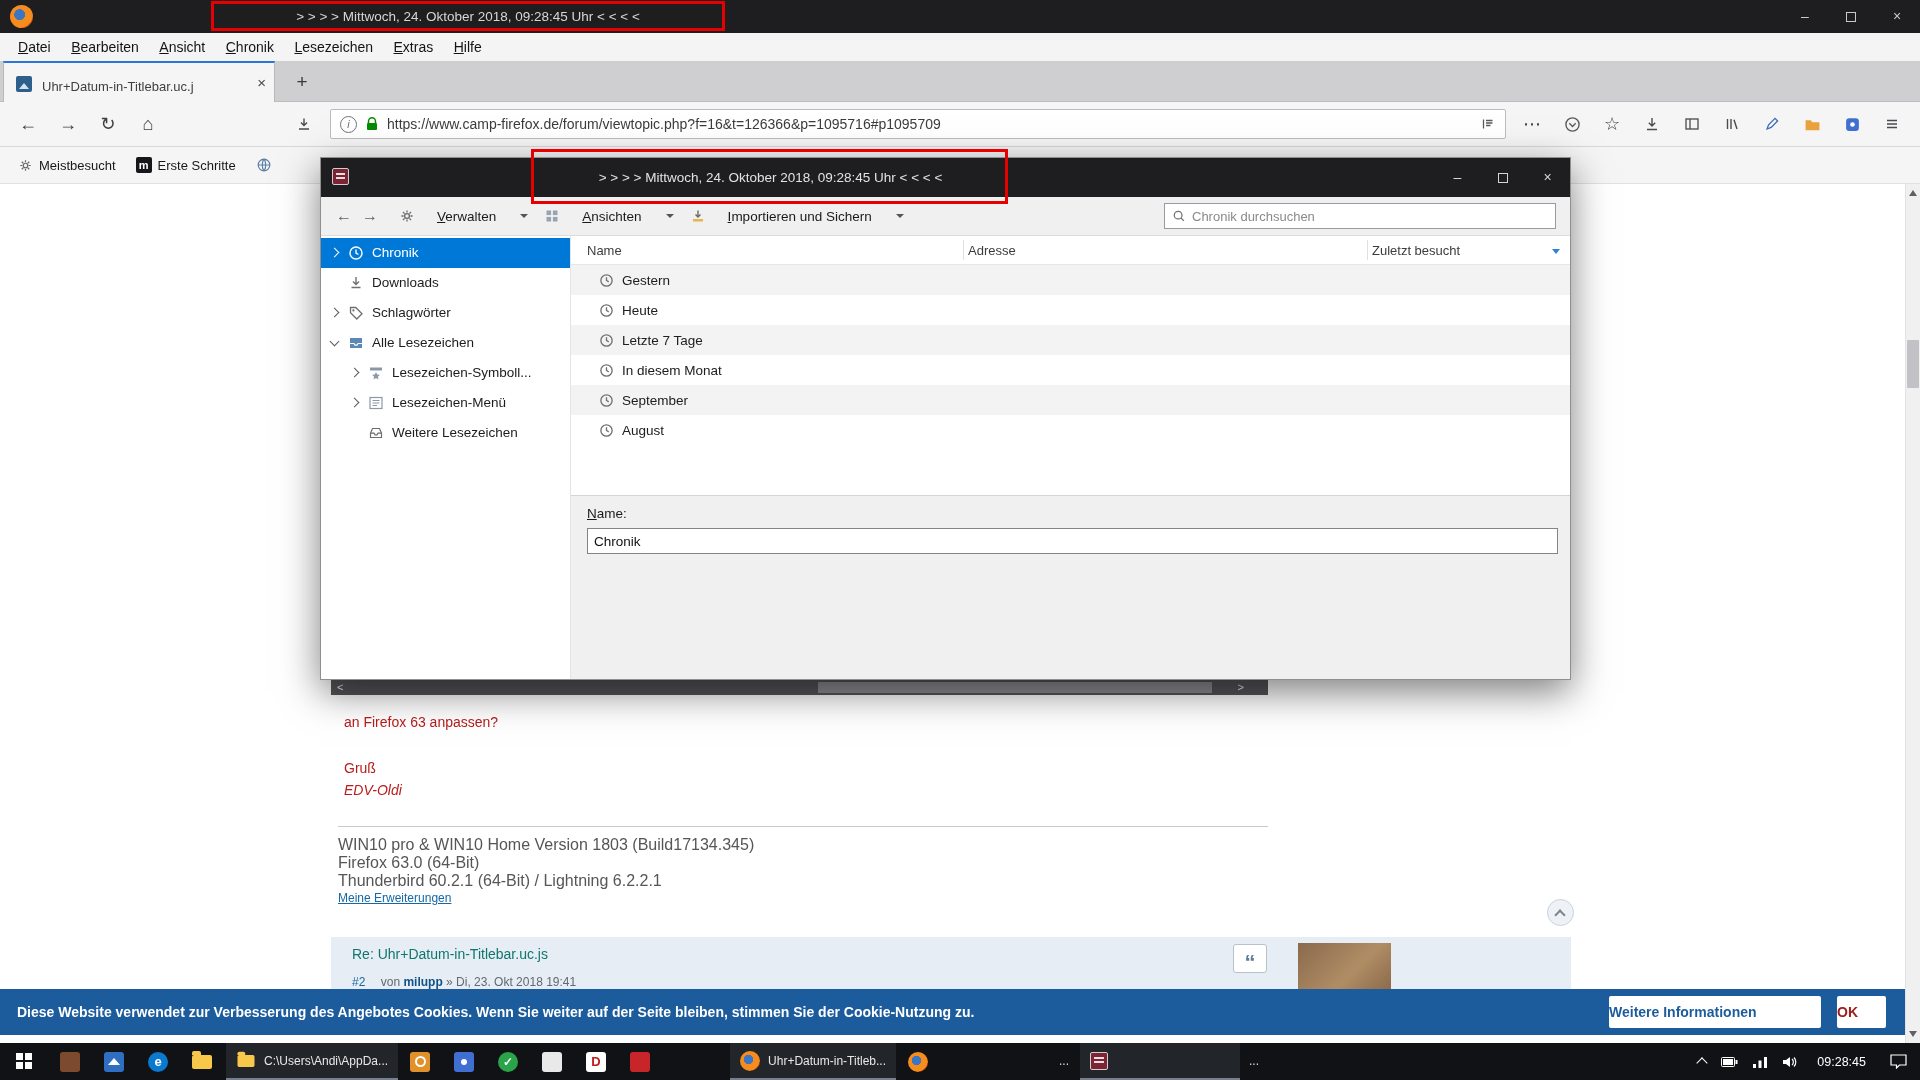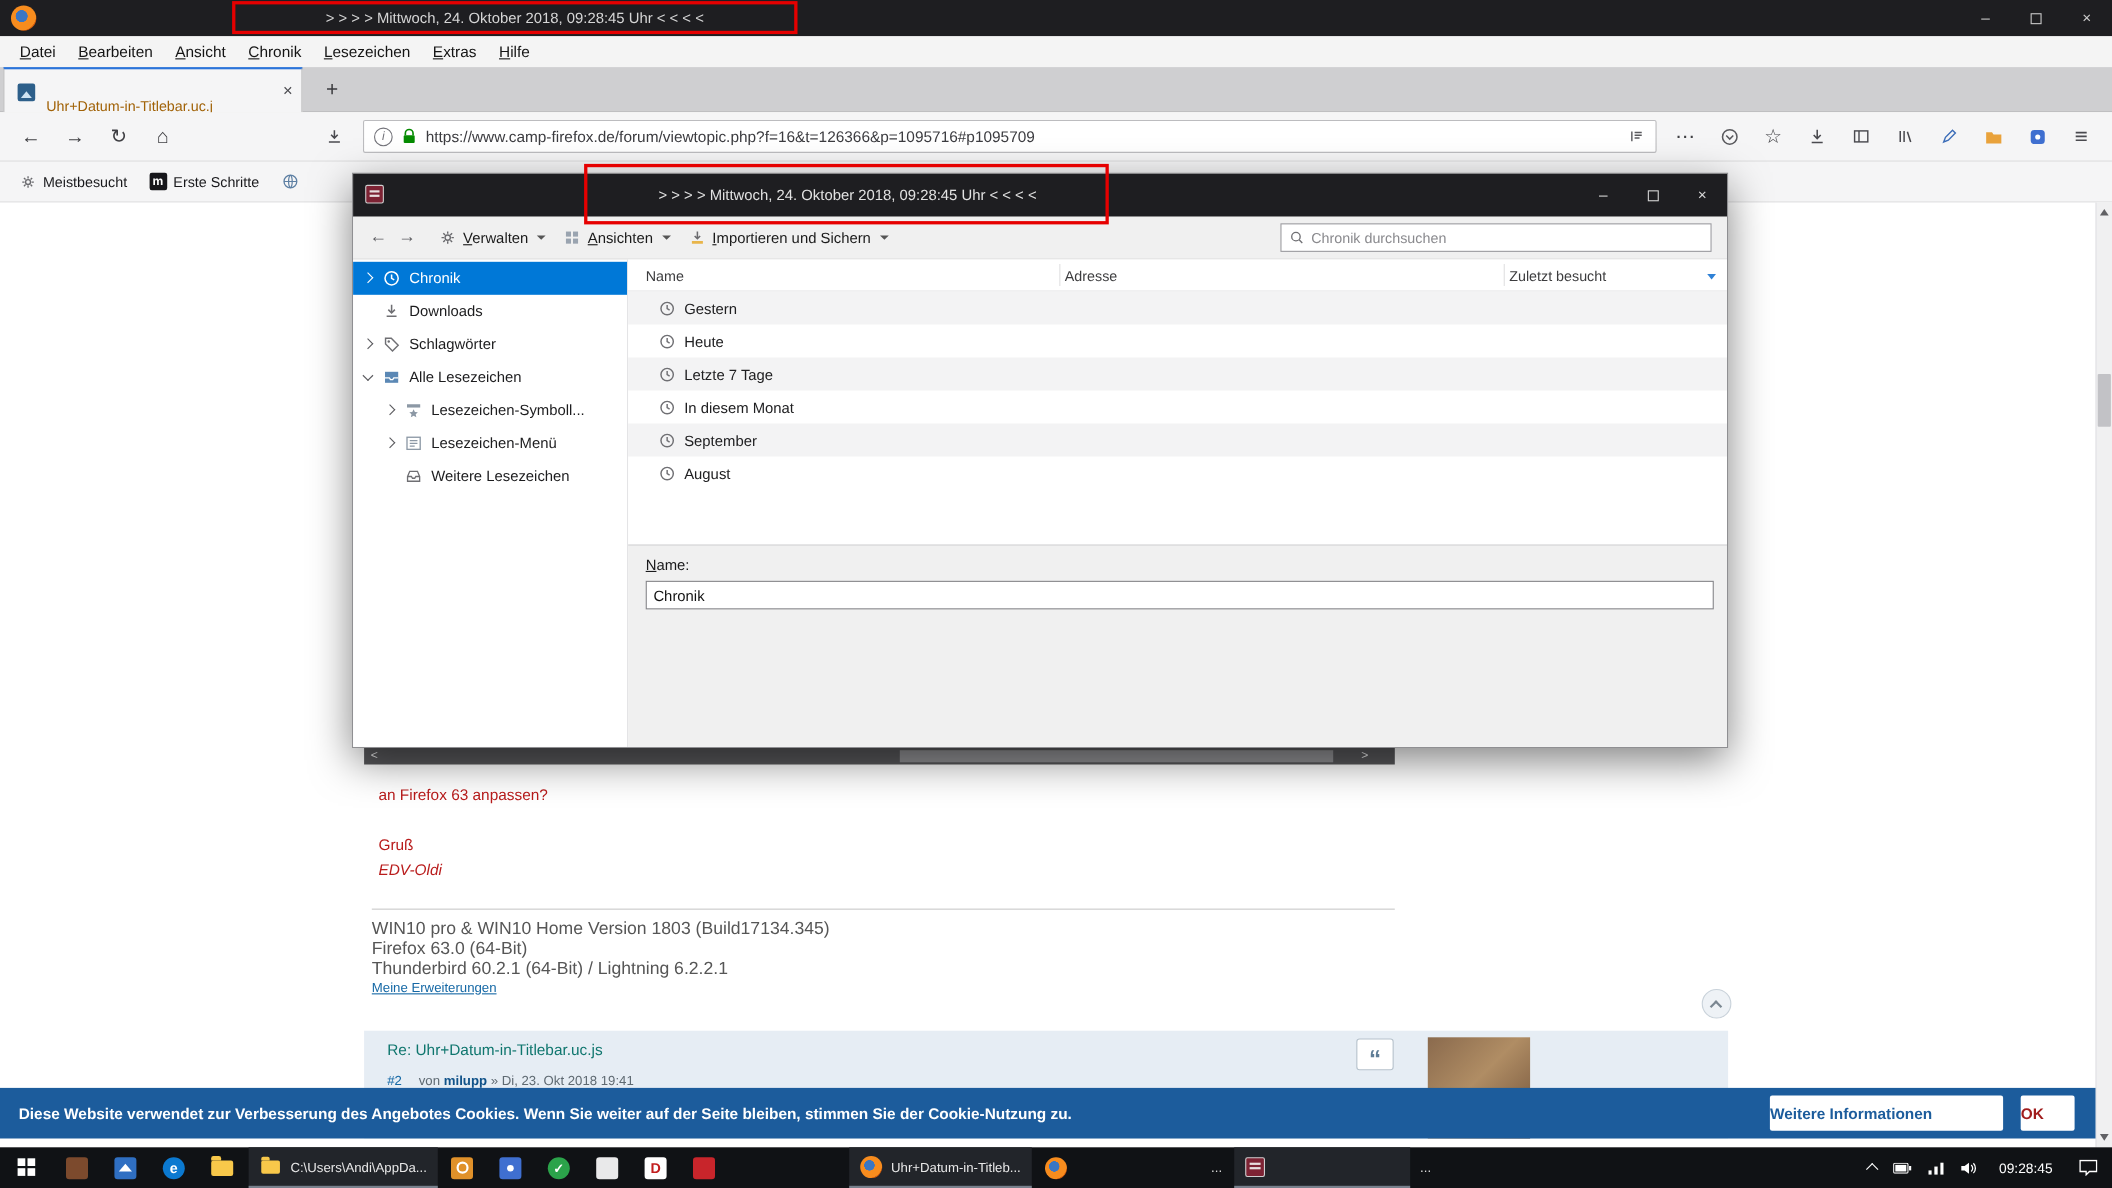--- a/index.html
+++ b/index.html
@@ -23,21 +23,21 @@
   
   .menubar{position:absolute;top:33px;left:0;width:1920px;height:28px;background:#f4f4f4;padding-left:10px;z-index:5}
   .menu-item{display:inline-block;padding:0 8px;line-height:28px;font-size:14px;color:#141414}
   .menu-item::first-letter{text-decoration:underline}
 
   
   .tabbar{position:absolute;top:61px;left:0;width:1920px;height:41px;background:#cfcfd1;border-bottom:1px solid #bdbdbf;z-index:5}
   .tab{position:absolute;left:3px;top:0;width:272px;height:41px;background:#f5f5f6;border-top:2px solid #2b74d9;border-left:1px solid #b9b9bb;border-right:1px solid #b9b9bb}
   .tab-fav{position:absolute;left:12px;top:13px;width:16px;height:16px;border-radius:2px;background:#2d5f8a}
   .tab-fav::after{content:"";position:absolute;left:3px;bottom:3px;border-left:5px solid transparent;border-right:5px solid transparent;border-bottom:6px solid #cfe3f2}
-  .tab-title{position:absolute;left:38px;top:14px;width:202px;line-height:39px;font-size:13px;color:#a16207;white-space:nowrap;overflow:hidden}
+  .tab-title{position:absolute;left:38px;top:4px;width:202px;line-height:39px;font-size:13px;color:#404040;white-space:nowrap;overflow:hidden}
   .tab-close{position:absolute;right:8px;top:0;line-height:39px;font-size:15px;color:#4a4a4f}
   .newtab{position:absolute;left:286px;top:6px;width:32px;height:30px;line-height:29px;text-align:center;font-size:19px;color:#3a3a3e}
 
   
   .navbar{position:absolute;top:102px;left:0;width:1920px;height:45px;background:#f5f5f6;border-bottom:1px solid #d7d7d9;display:flex;align-items:center;padding:0 8px;z-index:5}
   .nbtn{width:40px;height:32px;display:flex;align-items:center;justify-content:center;font-size:18px;color:#3f3f43;flex:0 0 auto;border-radius:2px}
   .nav-spacer{flex:0 0 116px}
   .urlbar{flex:1;height:30px;background:#fff;border:1px solid #bcbcbf;border-radius:2px;display:flex;align-items:center;padding:0 9px;margin:0 6px;min-width:0}
   .info-circle{width:17px;height:17px;border:1px solid #73737a;border-radius:50%;color:#73737a;font-size:11px;line-height:15px;text-align:center;font-style:italic;flex:0 0 auto;margin-right:8px}
   .url-text{flex:1;font-size:14px;color:#3c3c40;white-space:nowrap;overflow:hidden;min-width:0;margin-left:8px}
@@ -79,21 +79,21 @@
   .lib-tb{position:absolute;left:0;top:0;right:0;height:39px;background:#1e1e21}
   .lib-ico{width:17px;height:17px;background:#7d2334;border-radius:2px;border:1px solid #cfcfcf;position:relative}
   .lib-ico::after{content:"";position:absolute;left:3px;top:4px;right:3px;height:2px;background:#e8dfe0;box-shadow:0 4px 0 #e8dfe0}
   .lib-tb .lib-ico{position:absolute;left:11px;top:10px}
   .lib-title{position:absolute;left:211px;top:0;width:477px;height:39px;line-height:39px;text-align:center;color:#e2e2e2;font-size:13.5px;white-space:nowrap}
   .lib-ctrl{position:absolute;right:0;top:0;display:flex}
   .lib-ctrl>span{width:45px;height:39px;line-height:39px;text-align:center;color:#d5d5d5;font-size:14px}
   .lib-ctrl .maxbox{border-color:#d5d5d5}
   .lib-tools{position:absolute;left:0;top:39px;right:0;height:39px;background:#f0f0f0;border-bottom:1px solid #dcdcdc;display:flex;align-items:center;padding:0 10px;font-size:13.5px;color:#1a1a1a}
   .lt-nav{width:26px;text-align:center;font-size:16px;color:#5f5f63}
-  .lt-group{display:flex;align-items:center;gap:6px;margin-left:16px}
+  .lt-group{display:flex;align-items:center;gap:22px;margin-left:16px}
   .lt-group .lbl{display:inline-block}
   .lt-group .lbl::first-letter{text-decoration:underline}
   .caret{width:0;height:0;border-left:4px solid transparent;border-right:4px solid transparent;border-top:4px solid #555;margin-left:2px}
   .lt-search{margin-left:auto;margin-right:4px;width:392px;height:26px;background:#fff;border:1px solid #9a9a9e;display:flex;align-items:center;padding:0 7px;gap:6px}
   .lt-search input{border:none;outline:none;flex:1;font-size:13px;color:#333;font-family:inherit;background:transparent}
   .lt-search input::placeholder{color:#8a8a8e}
   .lib-body{position:absolute;left:0;top:78px;right:0;bottom:0;display:flex}
   .lib-side{width:250px;background:#fff;border-right:1px solid #e4e4e6;padding-top:2px;position:relative}
   .trow{height:30px;position:relative;font-size:13.5px;color:#1c1c1e}
   .trow.sel{background:#0078d7;color:#fff}
@@ -544,21 +544,21 @@
     <div class="tb-ic">
         <span class="sq appwhite"></span>
       </div>
     <div class="tb-ic">
         <span class="sq appD">D</span>
       </div>
     <div class="tb-ic">
         <span class="sq appred"></span>
       </div>
 
-    <div class="tb-task" style="margin-left:110px">
+    <div class="tb-task" style="margin-left:68px">
       <span class="fox sm"></span>
       <span class="tlab">Uhr+Datum-in-Titleb...</span>
     </div>
     <div class="tb-ic">
         <span class="fox sm"></span>
       </div>
     <div class="tb-more" style="margin-left:110px">...</div>
     <div class="tb-task" style="width:160px">
       <span class="maroon-ico"></span>
     </div>

